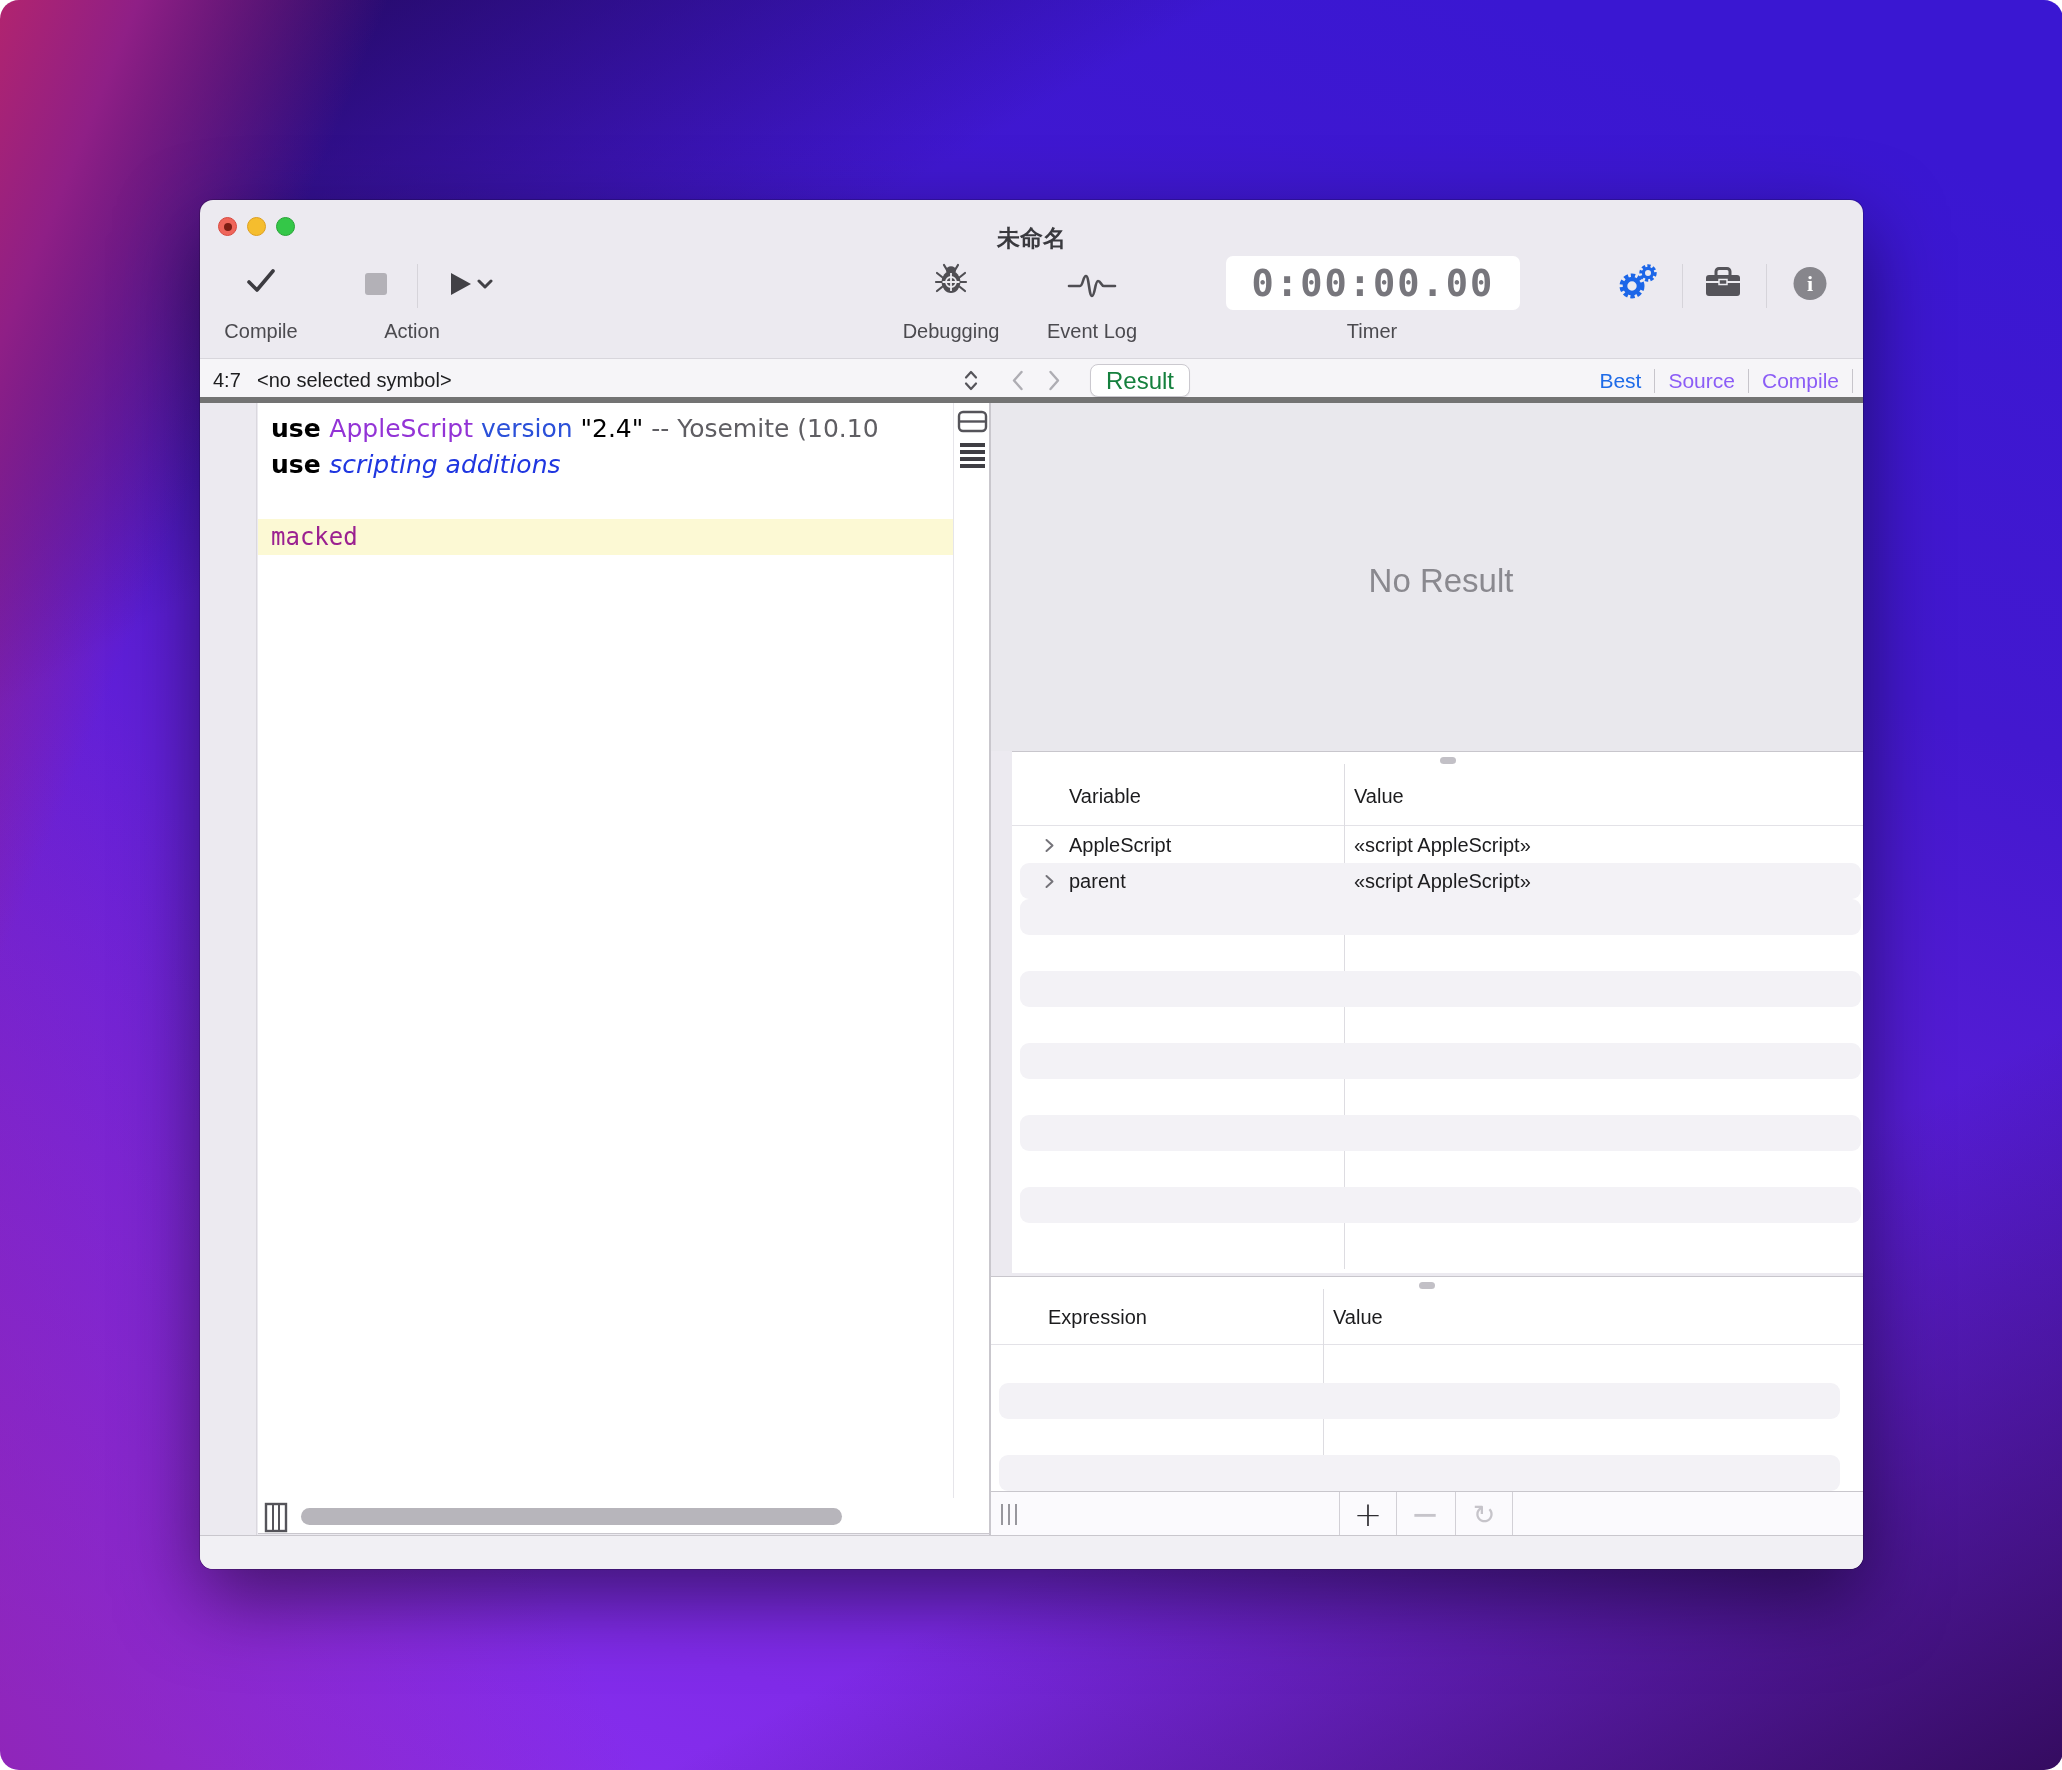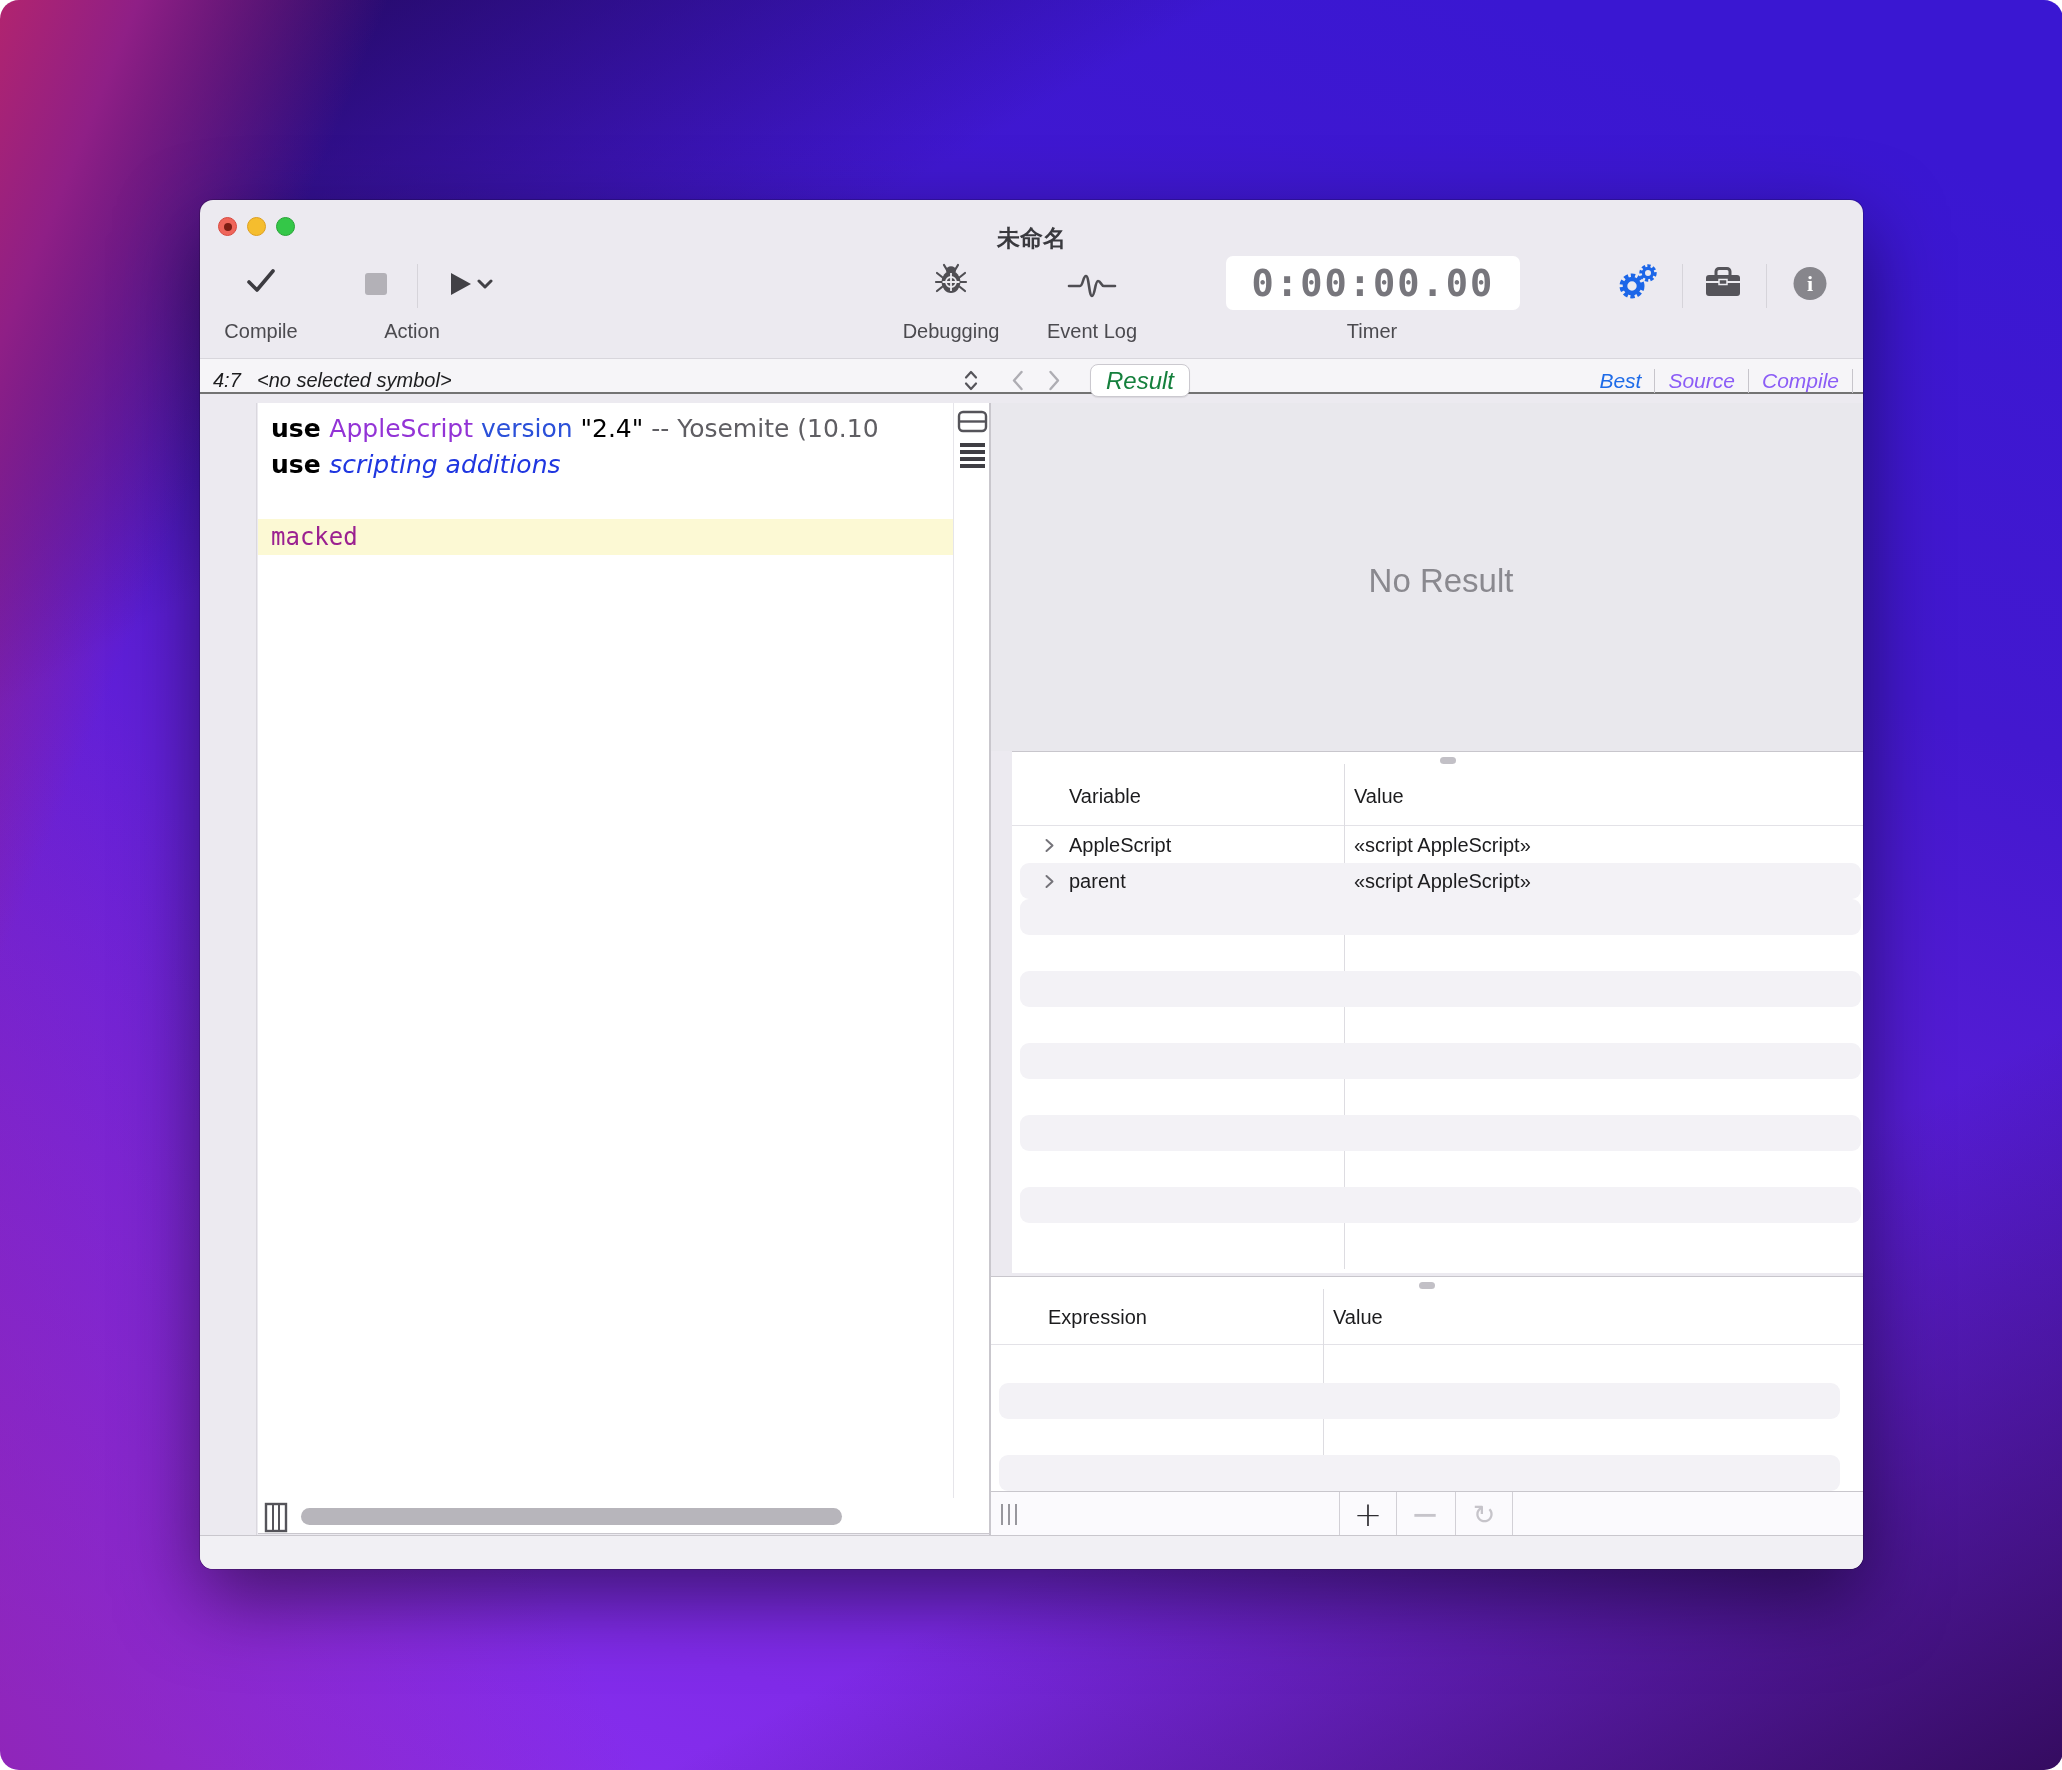--- a/index.html
+++ b/index.html
@@ -28,22 +28,22 @@
   .toolbar{position:absolute;left:0;top:0;width:100%;height:158px;}
   .tb-icon{position:absolute;transform:translateX(-50%);top:66px;}
   .tb-label{position:absolute;transform:translateX(-50%);top:120px;font-size:20px;color:#4b4a4f;white-space:nowrap;}
   .tb-sep{position:absolute;top:64px;width:1px;height:44px;background:#d6d4da;}
   .timer-box{position:absolute;left:1026px;top:56px;width:294px;height:54px;background:#fff;border-radius:7px;
     display:flex;align-items:center;justify-content:center;}
   .seg-display{font-family:"DejaVu Sans Mono",monospace;font-weight:700;font-size:37px;color:#77767c;letter-spacing:2px;}
   .info-circle{width:33px;height:33px;border-radius:50%;background:#87868c;color:#fff;
     font-family:"Liberation Serif",serif;font-weight:700;font-size:22px;display:flex;align-items:center;justify-content:center;}
   
-  .navbar{position:absolute;left:0;top:158px;width:100%;height:36px;background:#f6f5f8;
-    border-top:1px solid #d8d6dc;border-bottom:2px solid #737373;box-sizing:border-box;font-style:italic;}
+  .navbar{position:absolute;left:0;top:158px;width:100%;height:45px;background:#f6f5f8;
+    border-top:1px solid #d8d6dc;border-bottom:6px solid #737373;box-sizing:border-box;}
   .nb-pos{position:absolute;left:13px;top:0;height:43px;display:flex;align-items:center;font-size:20px;color:#1d1d1f;}
   .nb-sym{position:absolute;left:57px;top:0;height:43px;display:flex;align-items:center;font-size:20px;color:#1d1d1f;}
   .nb-stepper{position:absolute;left:764px;top:10px;}
   .nb-back{position:absolute;left:811px;top:11px;}
   .nb-fwd{position:absolute;left:848px;top:11px;}
   .result-btn{position:absolute;left:890px;top:5px;height:33px;padding:0 15px;background:#fff;border:1px solid #cbc9cf;
     border-radius:8px;box-sizing:border-box;display:flex;align-items:center;font-size:24px;color:#15803d;box-shadow:0 1px 1px rgba(0,0,0,.08);}
   .view-modes{position:absolute;right:10px;top:0;height:43px;display:flex;align-items:center;}
   .view-modes .vm{font-size:21px;color:#8b5cf6;padding:0 13px;cursor:default;}
   .view-modes .vm.active{color:#1e6be8;}

